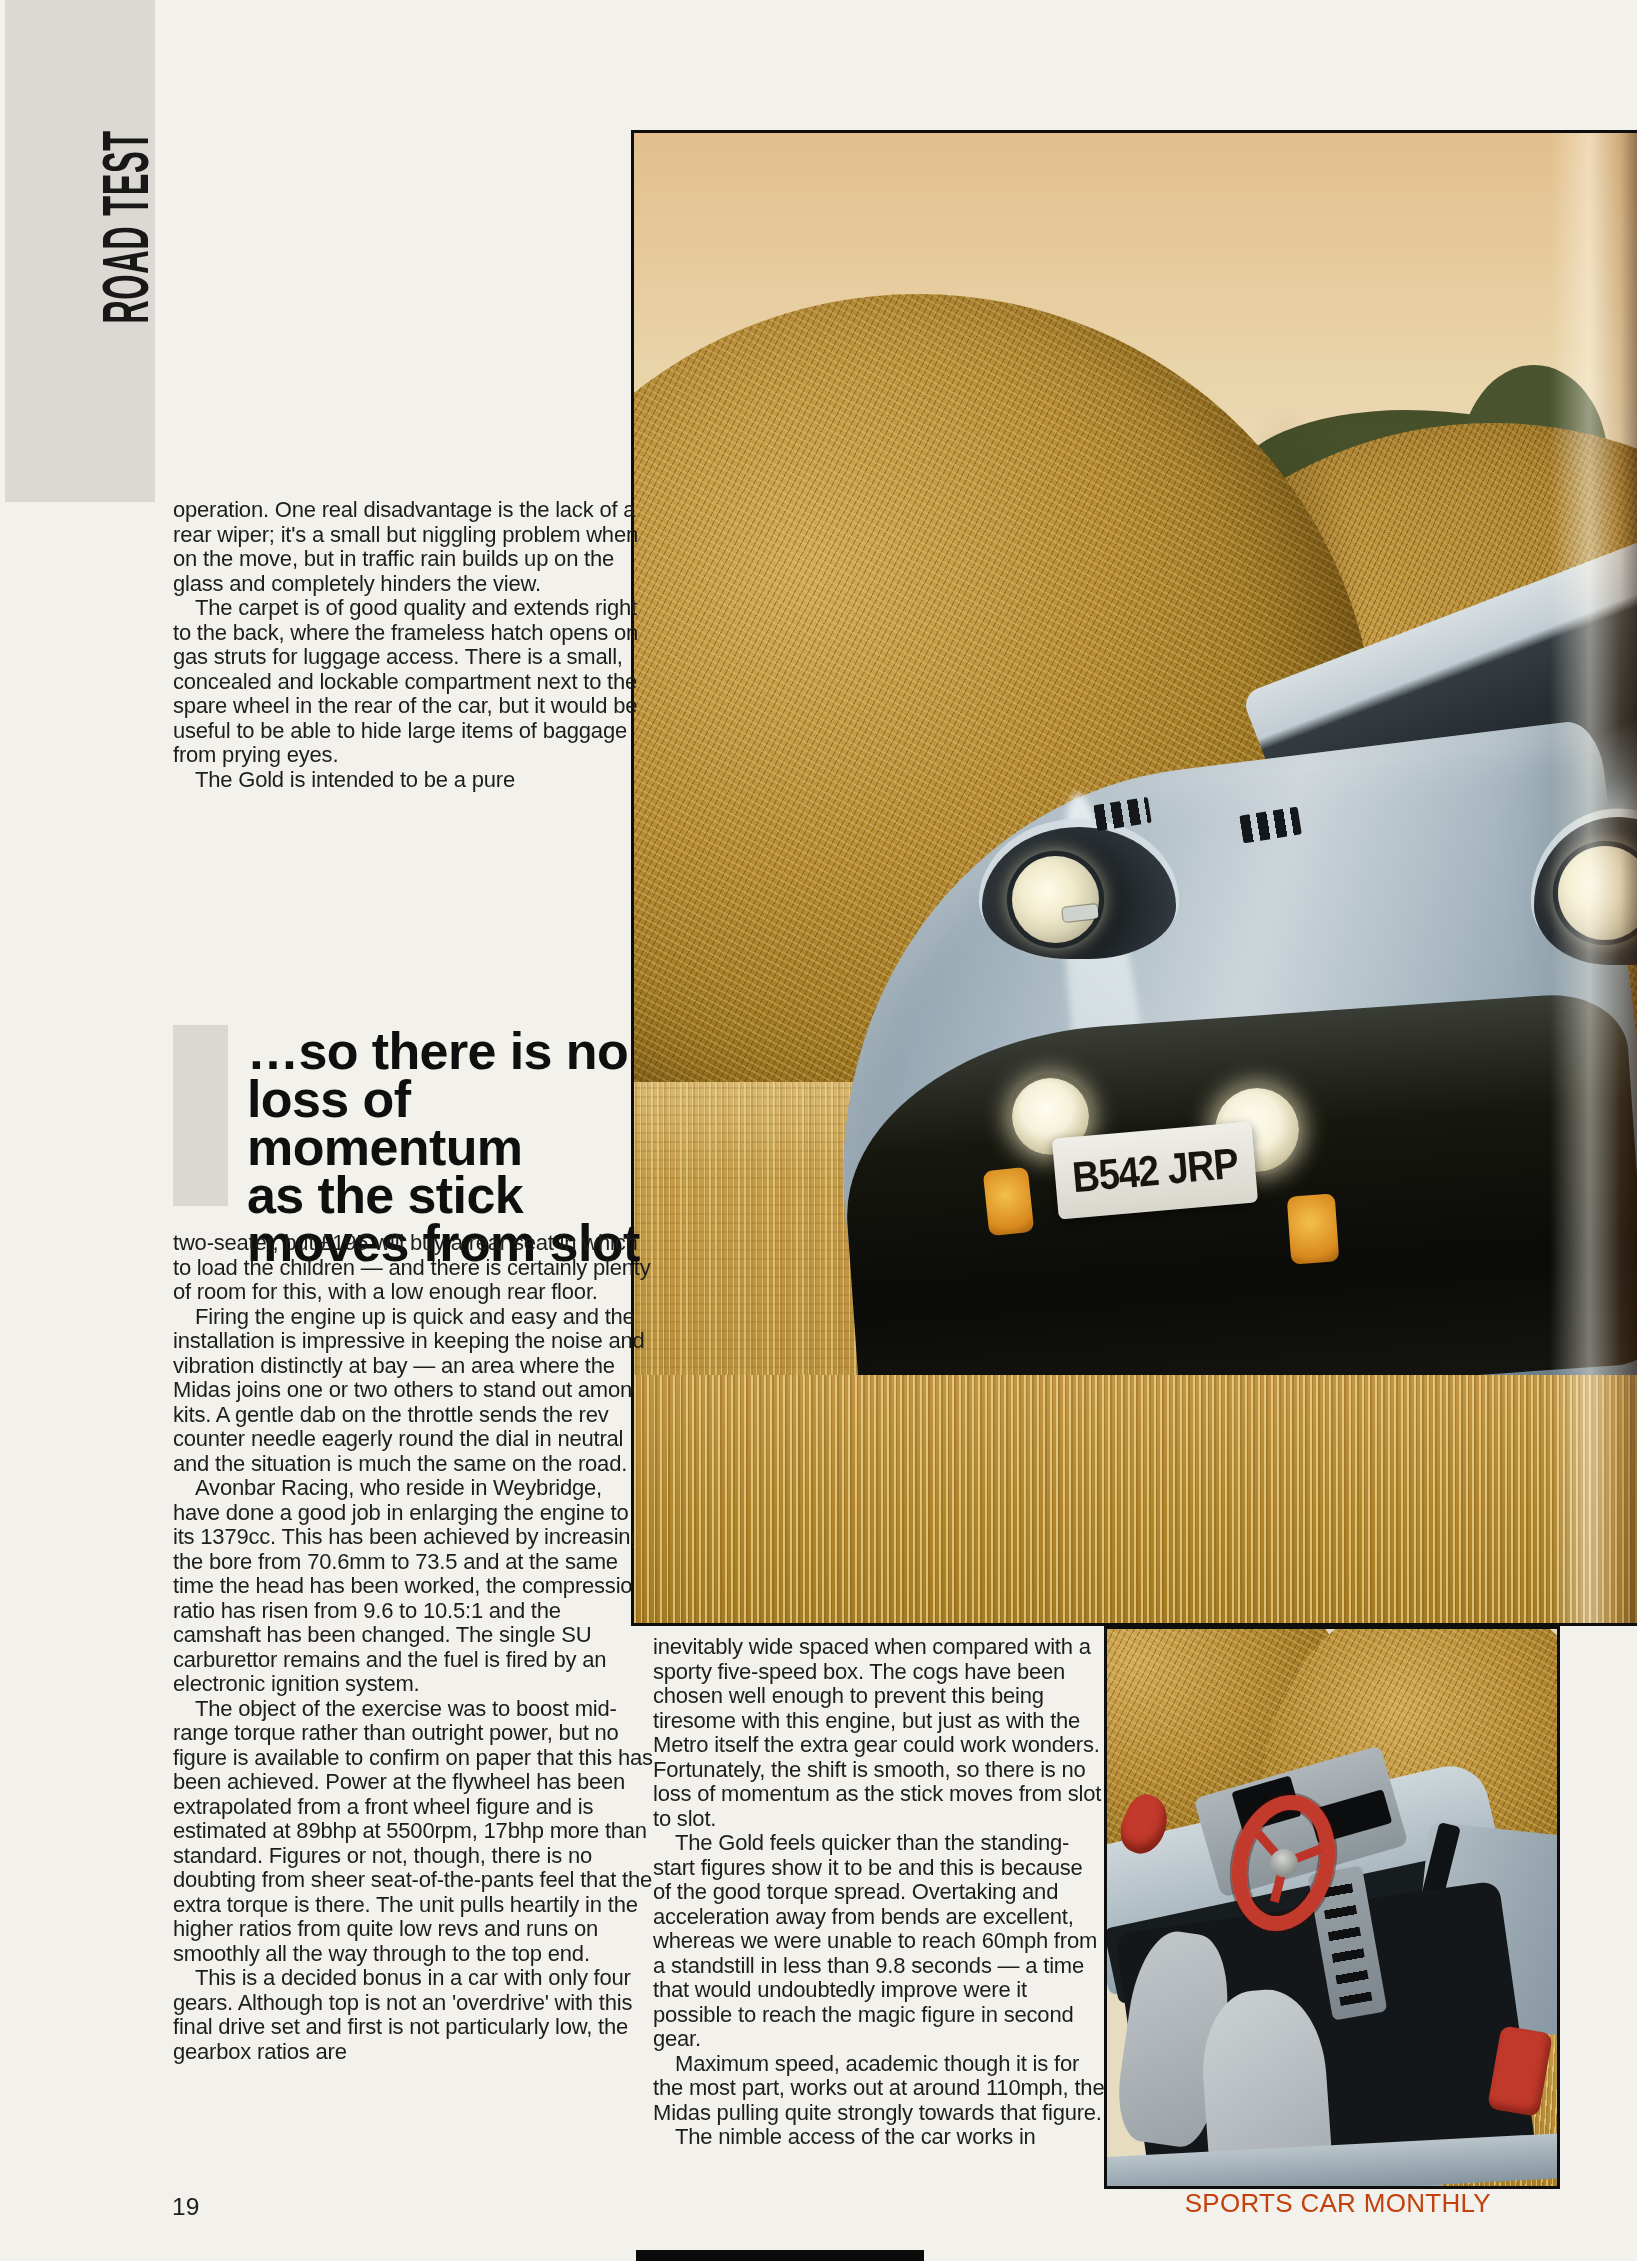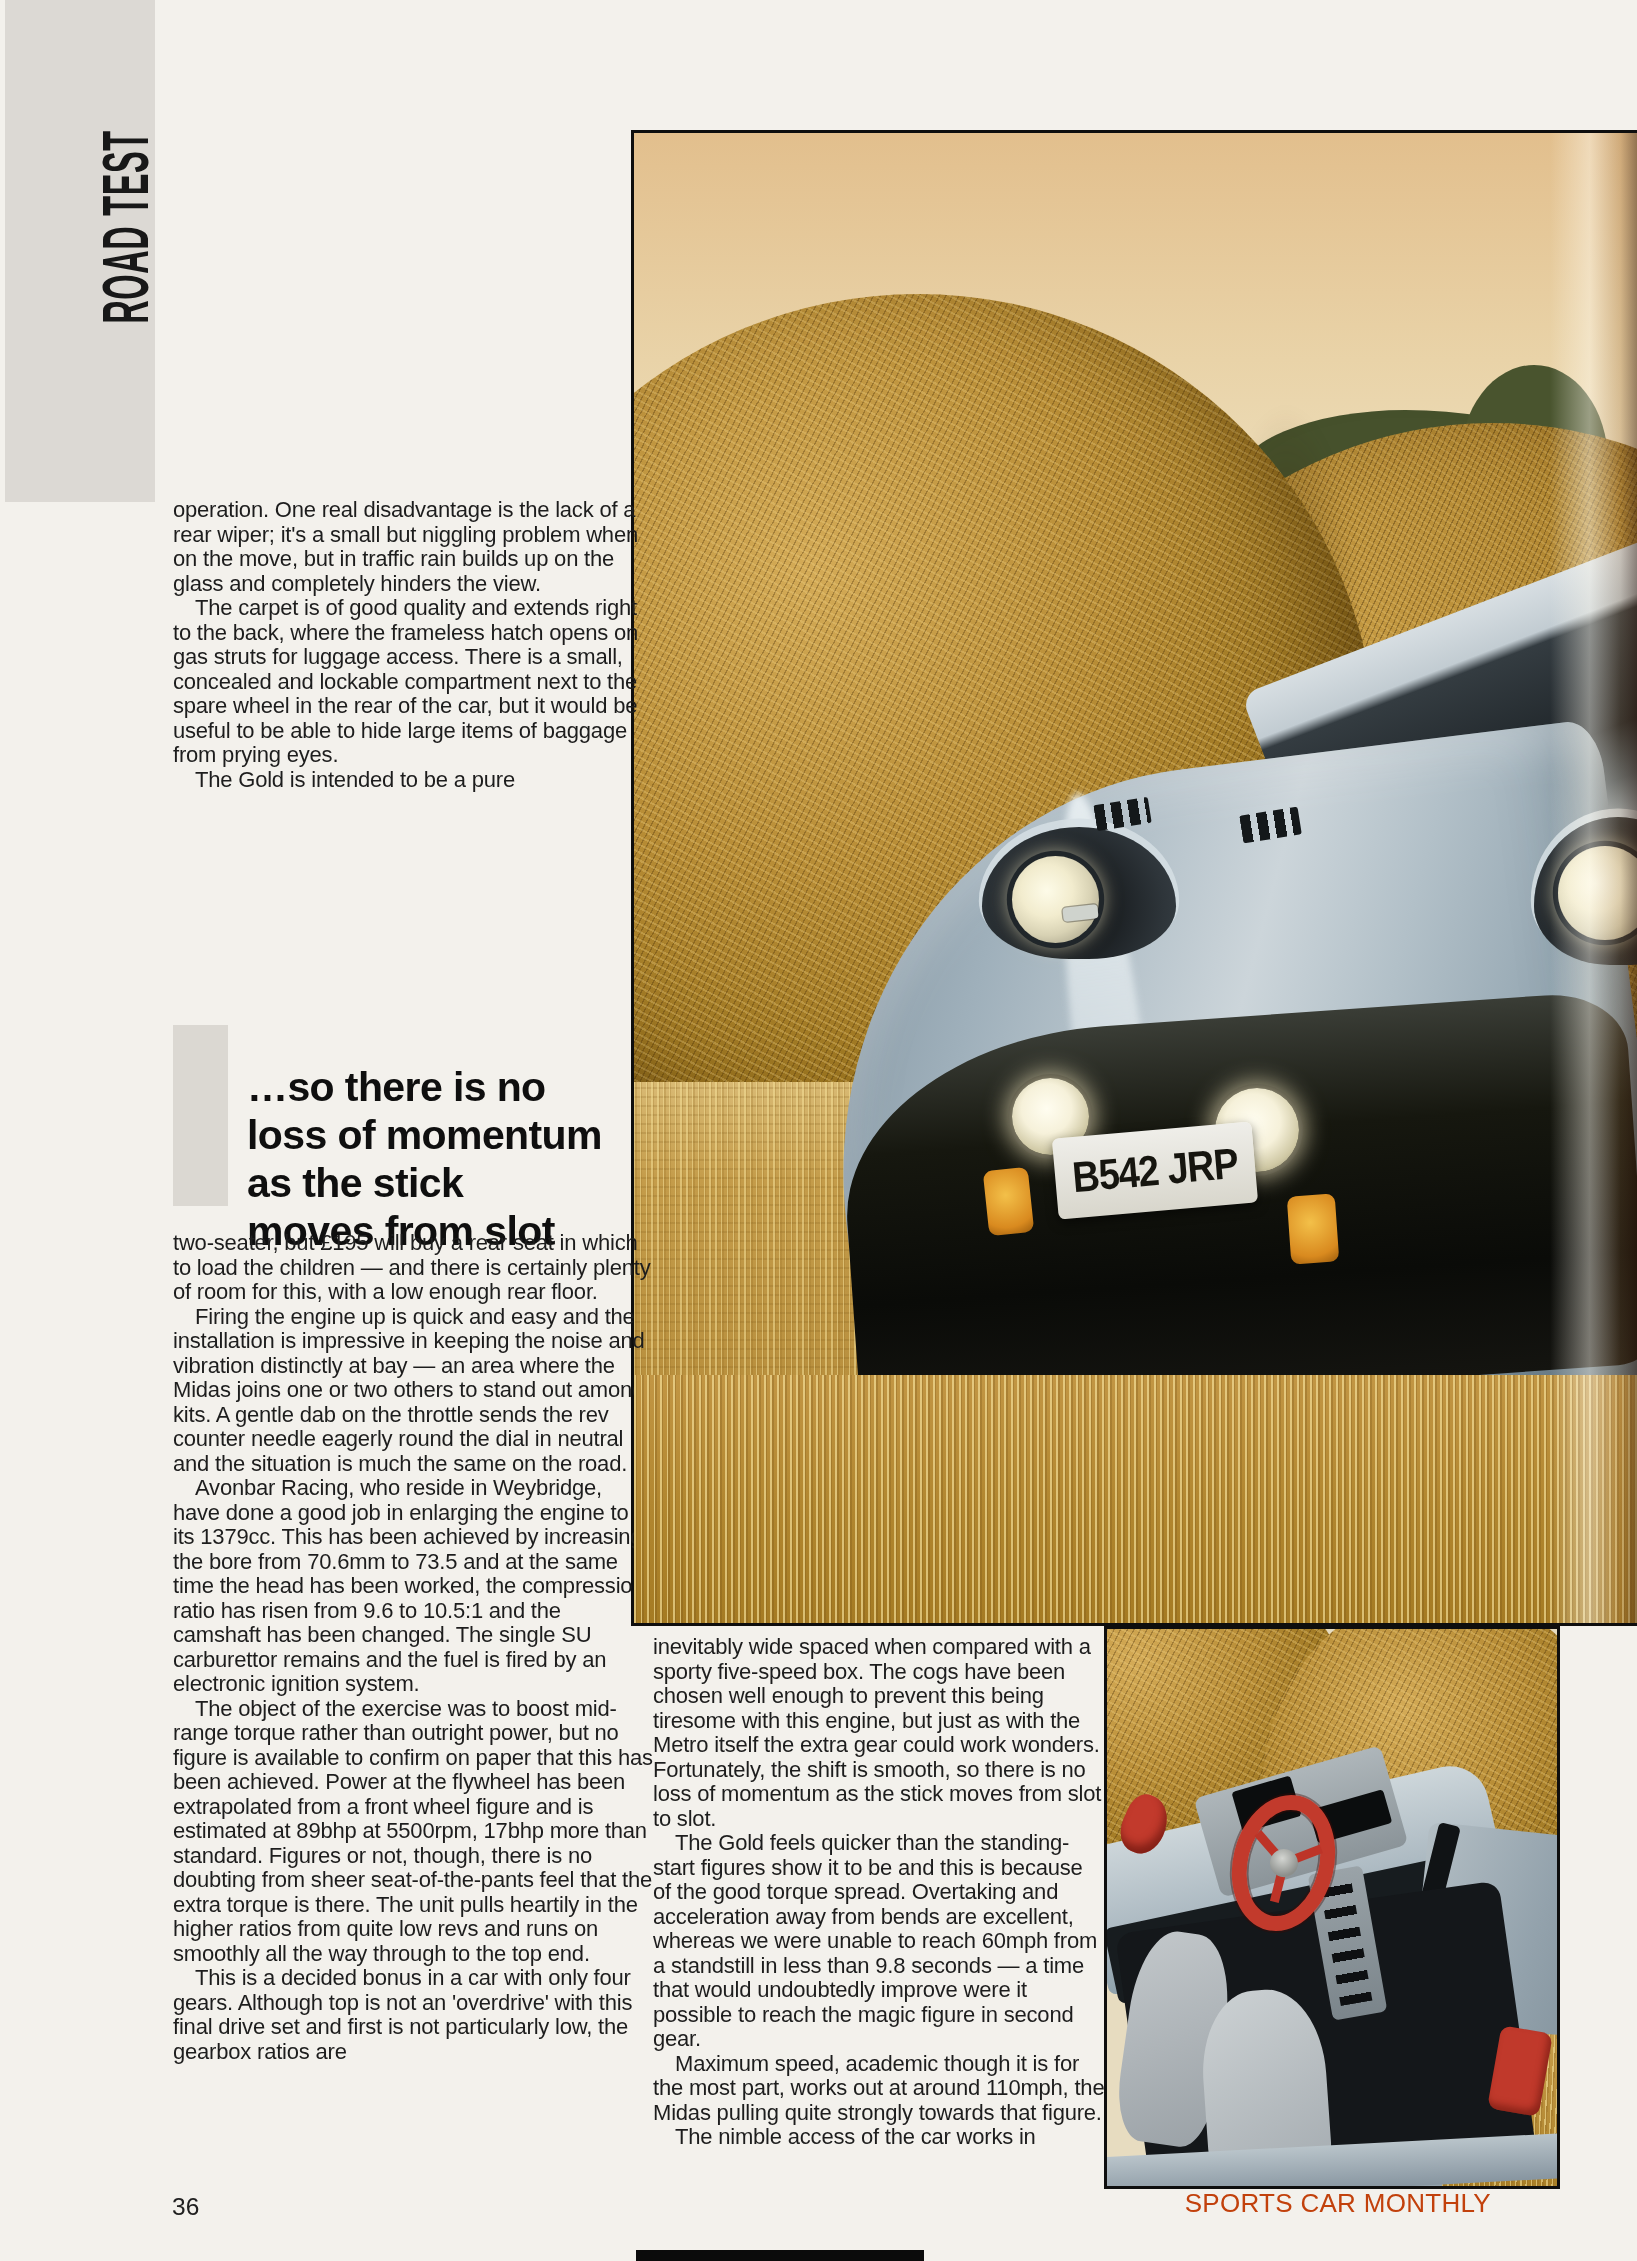--- a/index.html
+++ b/index.html
@@ -20,21 +20,21 @@
   .col{position:absolute;font-size:22px;line-height:24.5px;letter-spacing:-0.2px;color:#1d1d1d;text-align:left;}
   .col p{margin:0;}
   .col p.ind{text-indent:22px;}
   .col1a{left:173px;top:498px;width:481px;}
   .col1b{left:173px;top:1231px;width:481px;}
   .col2{left:653px;top:1635px;width:452px;}
   
   .pq-square{position:absolute;left:173px;top:1025px;width:55px;height:181px;background:#dbd8d2;}
   .pq-text{
     position:absolute;left:247px;top:1027px;width:413px;
-    font-weight:700;font-size:41px;line-height:48px;letter-spacing:-0.6px;color:#0f0f0f;margin-top:36px;
+    font-weight:700;font-size:52px;line-height:48px;letter-spacing:-0.6px;color:#0f0f0f;
   }
   
   .main-photo{
     position:absolute;left:631px;top:130px;width:1007px;height:1496px;
     border:3.2px solid #0e0e0e;border-right:none;box-sizing:border-box;
     overflow:hidden;background:#e9d3a8;
   }
   .mp-sky{position:absolute;left:0;top:0;width:100%;height:503px;
     background:linear-gradient(180deg,#e2bf8d 0%,#e9d3a8 45%,#f0e6ca 100%);}
   .tree{position:absolute;background:#46512c;}
@@ -266,18 +266,18 @@
     <div class="ip-door-red"></div>
     <div class="ip-sill"></div>
     <div class="ip-wheel">
       <div class="ip-spoke sp1"></div>
       <div class="ip-spoke sp2"></div>
       <div class="ip-spoke sp3"></div>
       <div class="ip-hub"></div>
     </div>
   </section>
 
-  <div class="page-number">36</div>
+  <div class="page-number">19</div>
   <div class="magazine-title">SPORTS CAR MONTHLY</div>
   <div class="bottom-bar"></div>
 
 </div>
 
 
 </body></html>

